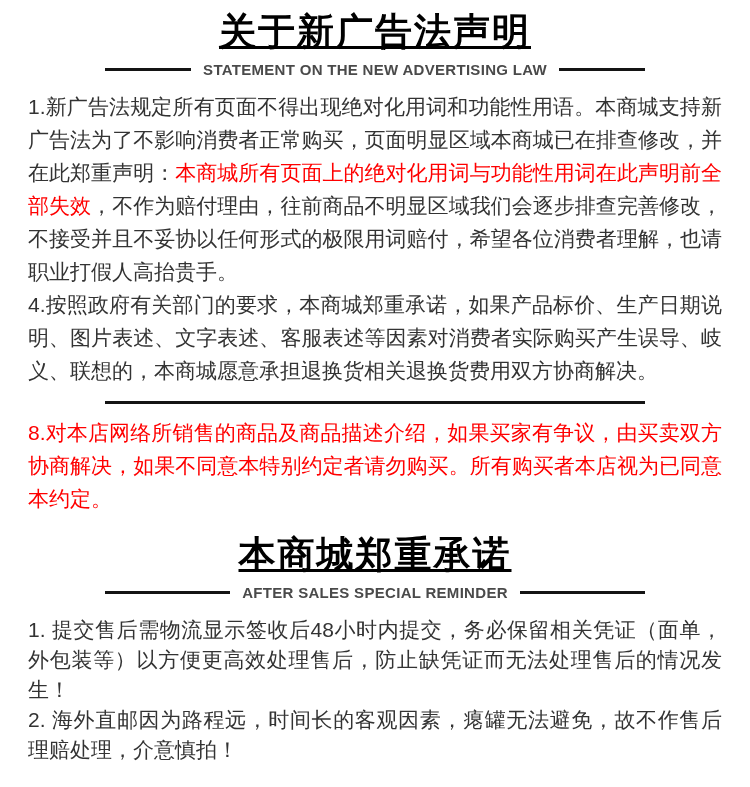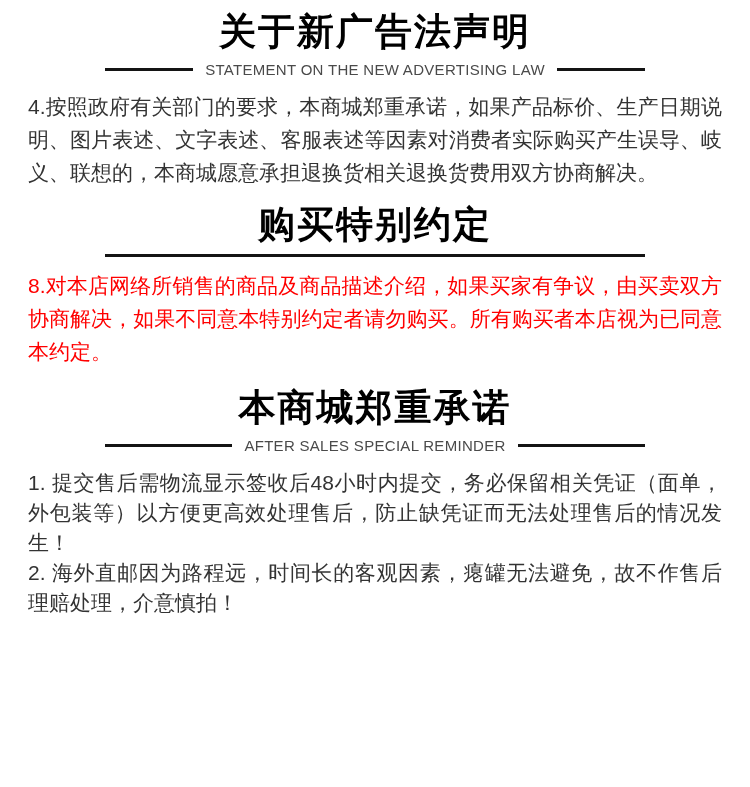--- a/index.html
+++ b/index.html
@@ -21,37 +21,38 @@
   .section-header {
     text-align: center;
   }
   .section-title {
     font-size: 37px;
     line-height: 44px;
     font-weight: 700;
     color: #000000;
     letter-spacing: 2px;
     margin: 0;
+    text-decoration: underline;
   }
   .subtitle-row {
     display: flex;
     align-items: center;
     width: 540px;
     margin: 7px auto 0 auto;
   }
   .subtitle-rule {
     flex: 1;
     height: 3px;
     background: #141414;
   }
   .section-subtitle {
     white-space: nowrap;
     padding: 0 12px;
     font-size: 15px;
-    font-weight: 400;
+    font-weight: 700;
     color: #4a4a4a;
     letter-spacing: 0.3px;
   }
   
   .para {
     font-size: 21px;
     line-height: 33px;
     color: #333333;
     text-align: justify;
     margin: 0;
@@ -84,25 +85,25 @@
   <div class="section-header">
     <h1 class="section-title">关于新广告法声明</h1>
     <div class="subtitle-row">
       <span class="subtitle-rule"></span>
       <span class="section-subtitle">STATEMENT ON THE NEW ADVERTISING LAW</span>
       <span class="subtitle-rule"></span>
     </div>
   </div>
 
   <div class="statement-body">
+    <p class="para"><span>1.新广告法规定所有页面不得出现绝对化用词和功能性用语。本商城支持新广告法为了不影响消费者正常购买，页面明显区域本商城已在排查修改，并在此郑重声明：</span><span class="red-text">本商城所有页面上的绝对化用词与功能性用词在此声明前全部失效</span><span>，不作为赔付理由，往前商品不明显区域我们会逐步排查完善修改，不接受并且不妥协以任何形式的极限用词赔付，希望各位消费者理解，也请职业打假人高抬贵手。</span></p>
     <p class="para">4.按照政府有关部门的要求，本商城郑重承诺，如果产品标价、生产日期说明、图片表述、文字表述、客服表述等因素对消费者实际购买产生误导、岐义、联想的，本商城愿意承担退换货相关退换货费用双方协商解决。</p>
   </div>
 
   <div class="section-header header-purchase">
-    <h1 class="section-title">购买特别约定</h1>
     <div class="subtitle-row">
       <span class="subtitle-rule"></span>
       <span class="subtitle-rule"></span>
     </div>
   </div>
 
   <p class="para-red">8.对本店网络所销售的商品及商品描述介绍，如果买家有争议，由买卖双方协商解决，如果不同意本特别约定者请勿购买。所有购买者本店视为已同意本约定。</p>
 
   <div class="section-header header-aftersales">
     <h1 class="section-title">本商城郑重承诺</h1>

